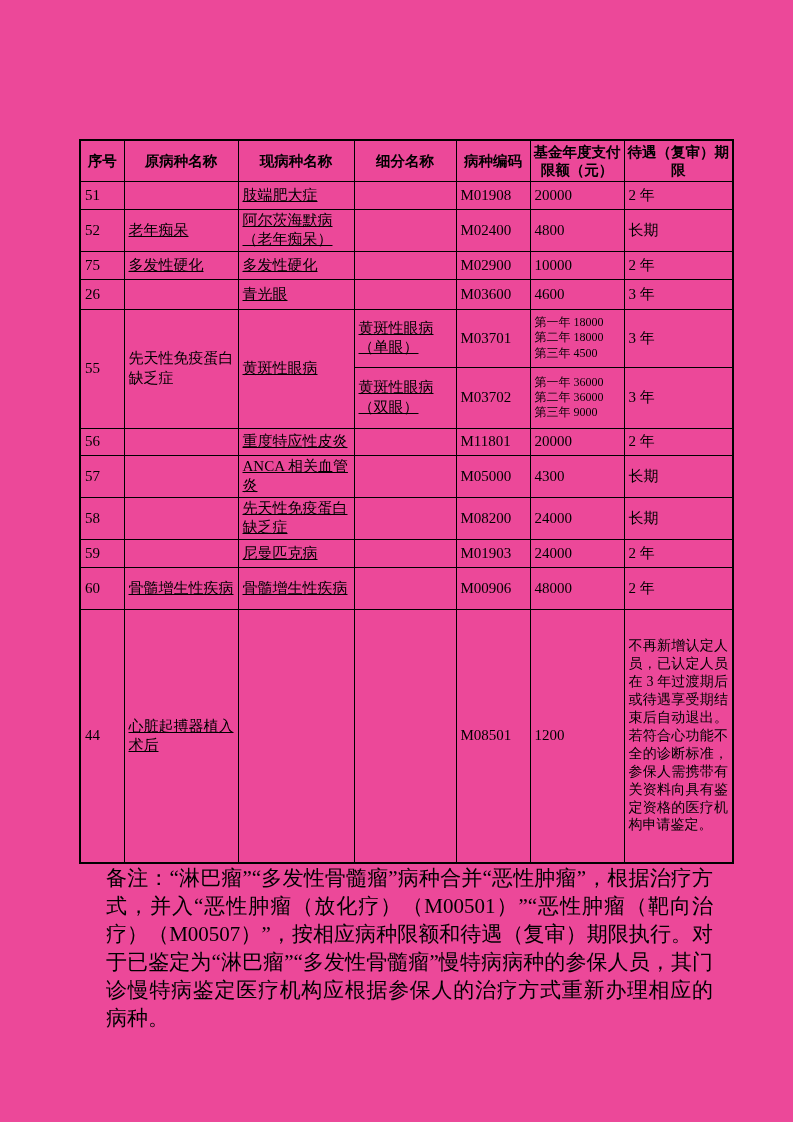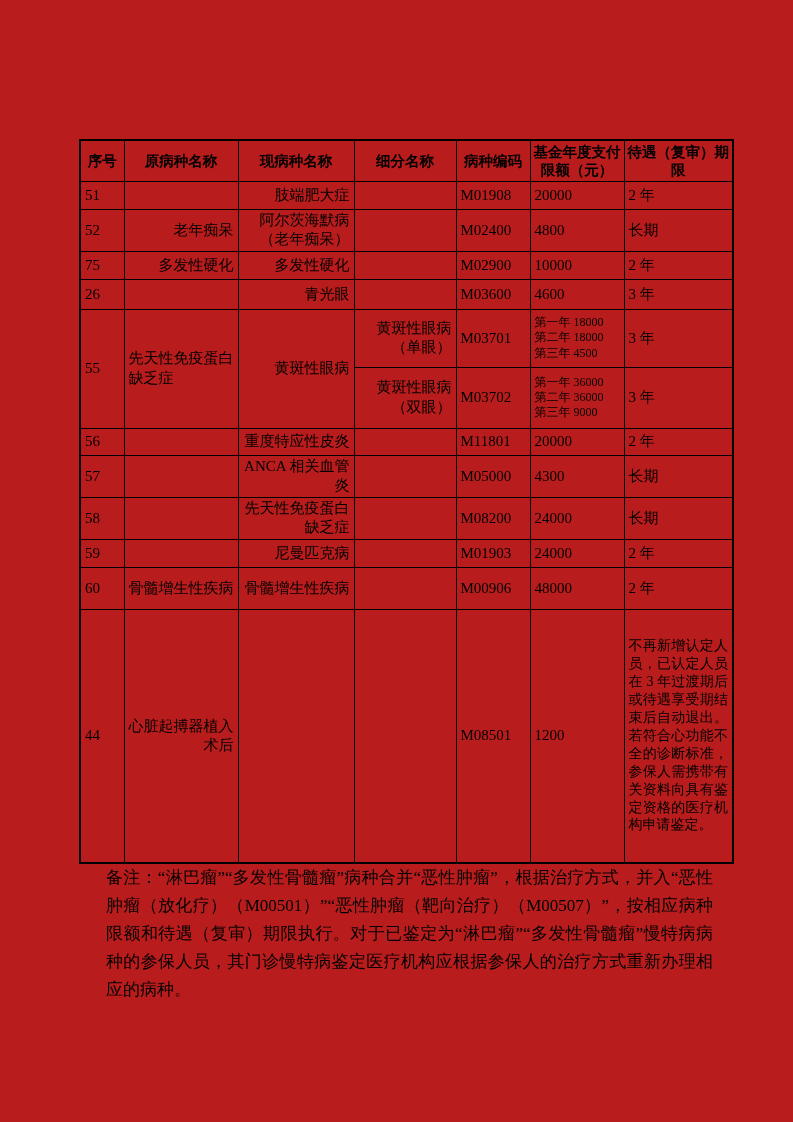--- a/index.html
+++ b/index.html
@@ -2,21 +2,21 @@
 <html><head>
 <meta charset="utf-8">
 <style>
   * { box-sizing: border-box; }
   html, body { margin: 0; padding: 0; background: #888; }
   .page {
     position: relative;
     width: 793px;
     height: 1122px;
     margin: 0 auto;
-    background: #b91c1c;
+    background: #ec4899;
     color: #000000;
     font-family: "Liberation Serif", "DejaVu Serif", serif;
   }
   table.disease-table {
     position: absolute;
     left: 79px;
     top: 139px;
     width: 653px;
     border-collapse: collapse;
     table-layout: fixed;
@@ -32,41 +32,41 @@
     word-break: break-all;
   }
   .disease-table th {
     font-weight: bold;
     text-align: center;
     padding: 2px 1px;
     font-size: 14.5px;
     line-height: 1.25;
   }
   .cell-c { text-align: left; }
-  .cell-l { text-align: right; }
+  .cell-l { text-align: left; text-decoration: underline; }
   .limit-multi {
     white-space: pre-line;
     text-align: left;
     font-size: 12px;
     padding: 2px 1px 2px 3px;
     line-height: 1.3;
   }
   .period-note {
     vertical-align: top;
     text-align: justify;
     font-size: 14px;
     line-height: 19.6px;
     padding: 2px 3px;
   }
   .footnote {
     position: absolute;
     left: 106px;
     top: 864px;
     width: 607px;
-    font-size: 17px;
+    font-size: 21px;
     line-height: 28px;
     text-align: justify;
     margin: 0;
   }
 </style>
 </head>
 <body>
 
 <div class="page">
 

